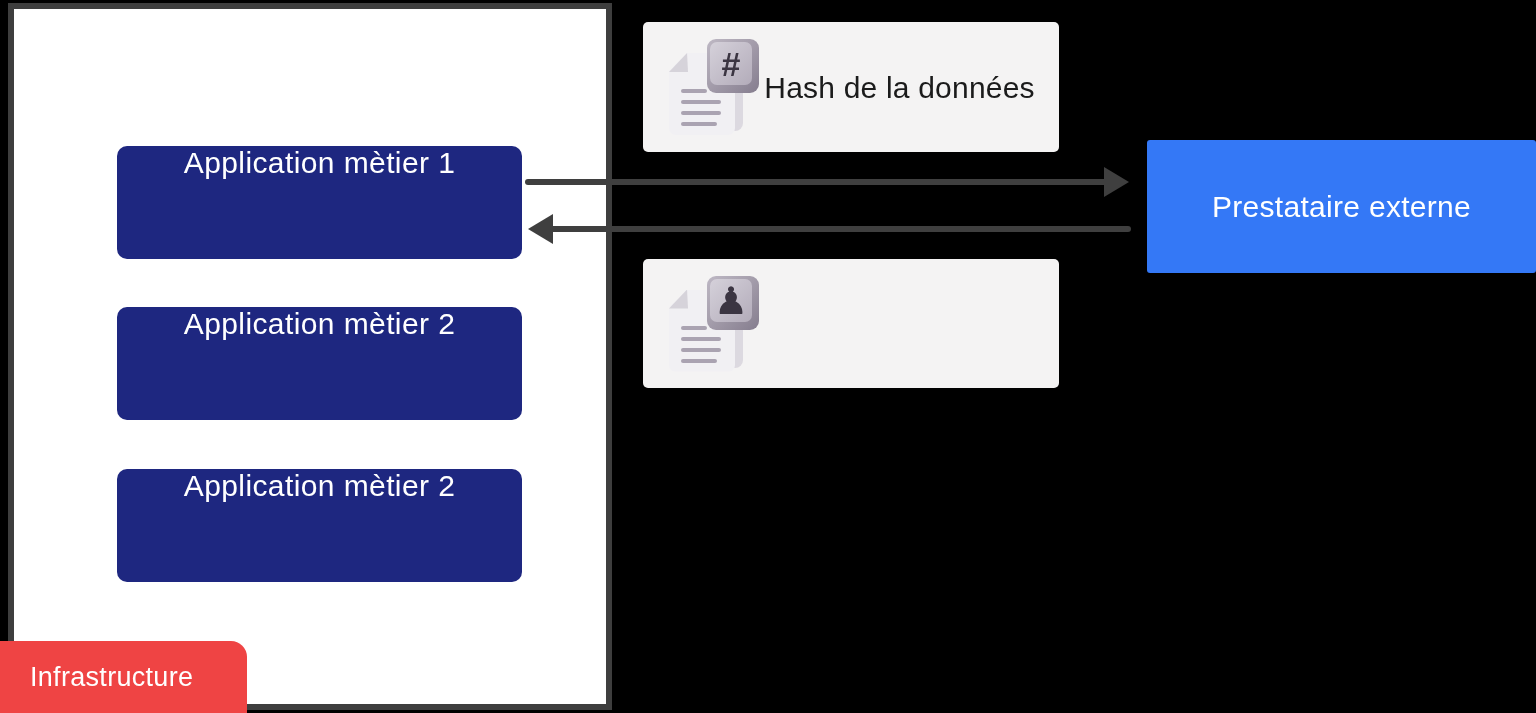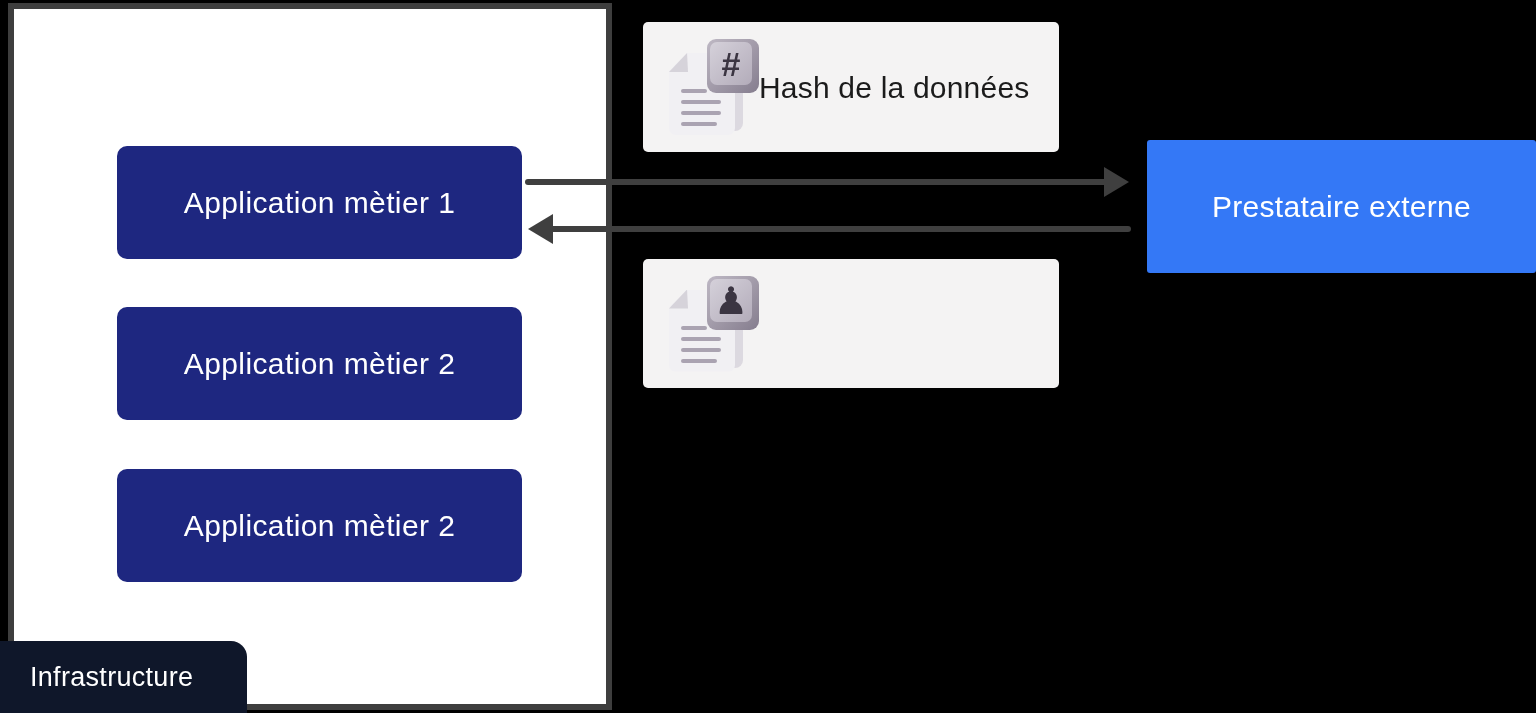--- a/index.html
+++ b/index.html
@@ -4,48 +4,48 @@
 <style>
   * { margin:0; padding:0; box-sizing:border-box; }
   html,body { width:1536px; height:713px; background:#000; overflow:hidden;
               font-family:"Liberation Sans", sans-serif; }
   .stage { position:relative; width:1536px; height:713px; background:#000; }
 
   
   .infra-box { position:absolute; left:8px; top:3px; width:604px; height:707px;
                background:#ffffff; border:6px solid #3e3e3e; }
   .infra-label { position:absolute; left:0; top:641px; width:247px; height:72px;
-                 background:#0f172a; border-top-right-radius:16px; z-index:5;
+                 background:#ef4444; border-top-right-radius:16px; z-index:5;
                  display:flex; align-items:center; padding-left:30px;
                  color:#ffffff; font-size:27px; letter-spacing:0.3px; }
 
   
   .app-box { position:absolute; left:103px; width:405px; height:113px;
              background:#1e2780; border-radius:10px; z-index:2;
-             display:flex; align-items:center; justify-content:center;
+             display:flex; align-items:flex-start; justify-content:center;
              color:#ffffff; font-size:30px; letter-spacing:0.4px; }
   .app-1 { top:137px; } .app-2 { top:298px; } .app-3 { top:460px; }
 
   
   .arrow-line { position:absolute; height:6px; background:#3f3f3f; border-radius:3px; z-index:4; }
   .arrow-right-line { left:525px; top:179px; width:582px; }
   .arrow-left-line  { left:548px; top:226px; width:583px; }
   .arrow-head { position:absolute; width:0; height:0; z-index:4; }
   .arrow-head-right { left:1104px; top:167px;
       border-left:25px solid #3f3f3f; border-top:15px solid transparent; border-bottom:15px solid transparent; }
   .arrow-head-left { left:528px; top:214px;
       border-right:25px solid #3f3f3f; border-top:15px solid transparent; border-bottom:15px solid transparent; }
 
   
   .card { position:absolute; left:643px; width:416px; background:#f4f3f3;
           border-radius:5px; box-shadow:0 2px 6px rgba(0,0,0,0.45);
           display:flex; align-items:center; }
   .card-hash  { top:22px;  height:130px; }
   .card-jeton { top:259px; height:129px; }
-  .card-text { flex:1; text-align:left; color:#1b1b1b; font-size:30px;
+  .card-text { flex:1; text-align:center; color:#1b1b1b; font-size:30px;
                line-height:47px; letter-spacing:0.2px; padding-right:19px; }
 
   
   .doc-icon { position:relative; width:92px; height:96px; margin-left:24px; flex:0 0 auto; }
   .doc-back { position:absolute; left:16px; top:22px; width:60px; height:70px;
               background:#dcd9e0; border-radius:8px; }
   .doc-sheet { position:absolute; left:2px; top:14px; width:66px; height:82px;
                background:#f1f0f3; border-radius:7px;
                clip-path:polygon(27% 0, 100% 0, 100% 100%, 0 100%, 0 22%); }
   .doc-fold { position:absolute; left:2px; top:14px; width:19px; height:19px;

